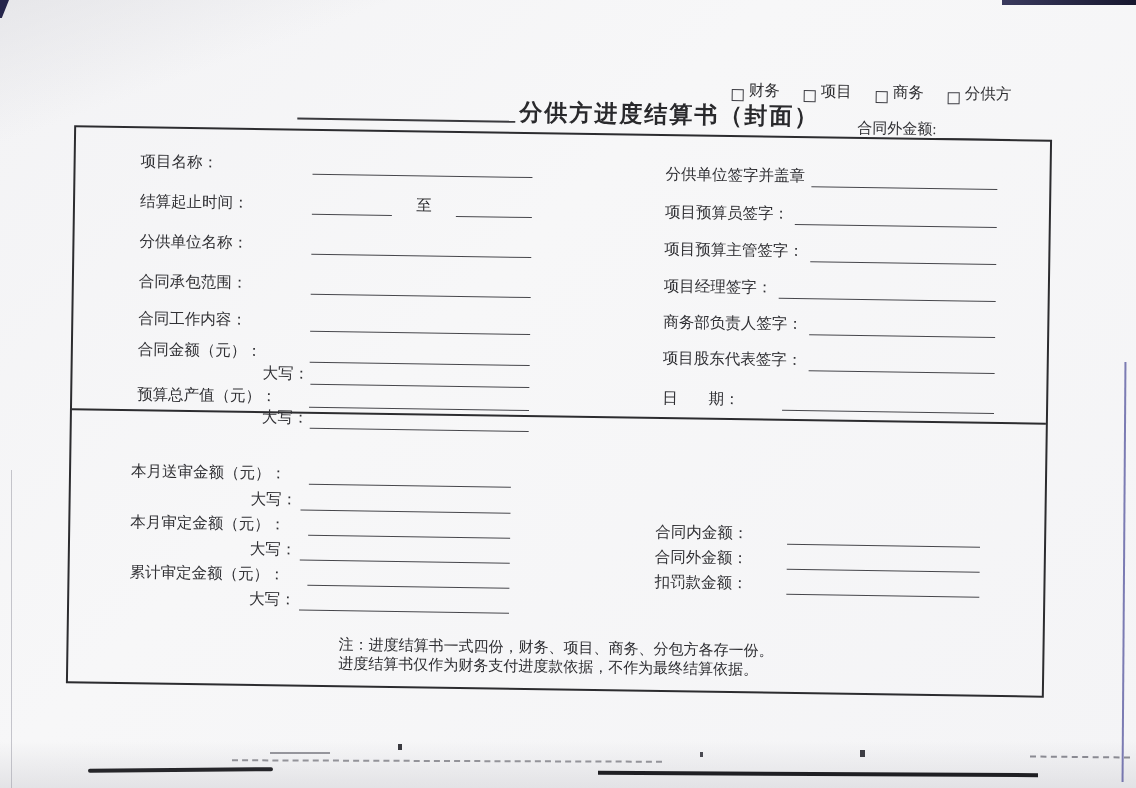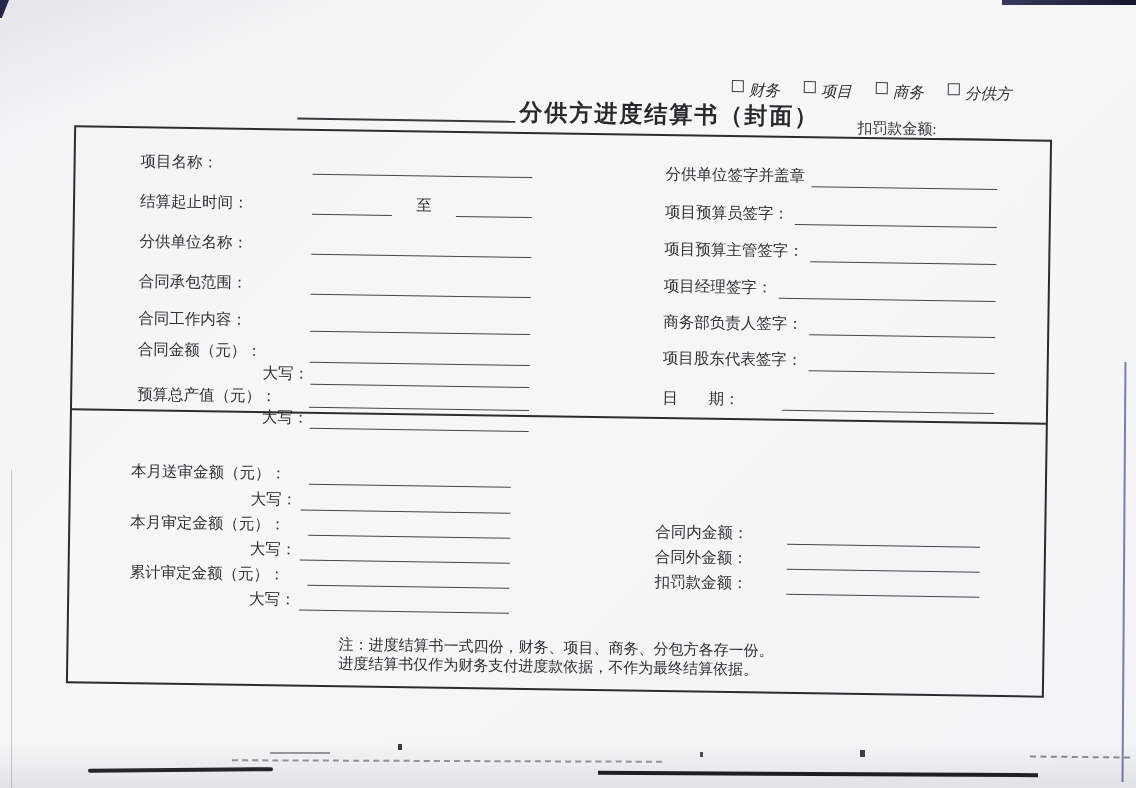--- a/index.html
+++ b/index.html
@@ -17,21 +17,21 @@
       linear-gradient(160deg, rgba(220,220,224,.55) 0%, rgba(248,248,249,0) 12%),
       linear-gradient(0deg, rgba(214,214,218,.6) 0%, rgba(246,246,247,0) 6%),
       linear-gradient(135deg,#f3f3f5 0%,#f7f7f8 40%,#f4f4f6 100%);
   }
   
   .sheet {
     position:absolute; left:60px; top:70px; width:1012px; height:665px;
     transform:rotate(0.85deg); transform-origin:0 0;
   }
   .copies { position:absolute; left:672px; top:0; display:flex; gap:24px; font-size:15.5px; }
-  .copy-item { display:flex; align-items:flex-start; gap:5px; white-space:nowrap;font-style:italic; }
+  .copy-item { display:flex; align-items:flex-end; gap:5px; white-space:nowrap; }
   .cb-box { width:12px; height:12px; border:1.6px solid #3e3e44; display:inline-block; background:transparent; }
 
   .title-blank { position:absolute; left:238px; top:44px; width:218px; border-bottom:2px solid #3a3a3e; height:0; }
   .form-title { position:absolute; left:460px; top:20px; font-size:23px; font-weight:700; letter-spacing:2px; white-space:nowrap; color:#29292c; }
   .contract-signed { position:absolute; left:798px; top:36px; font-size:15px; display:flex; align-items:flex-end; }
   .contract-signed .blank { width:74px; }
 
   .main-box { position:absolute; left:15px; top:55px; width:978px; height:558px; border:2px solid #2c2c2f; }
   .divider { position:absolute; left:0; right:0; top:281px; border-top:2px solid #2c2c2f; }
 
@@ -93,21 +93,21 @@
       </span>
       <span class="copy-item">
         <span class="cb-box"></span>
         <span>分供方</span>
       </span>
     </div>
 
     <div class="title-blank"></div>
     <div class="form-title">分供方进度结算书（封面）</div>
     <div class="contract-signed">
-      <span class="lbl">扣罚款金额:</span>
+      <span class="lbl">合同外金额:</span>
       <span class="blank"></span>
     </div>
 
     <div class="main-box">
       <div class="divider"></div>
 
       <div class="row lrow" style="top:23px;">
         <span class="lbl">项目名称：</span>
         <span class="blank grow"></span>
       </div>

